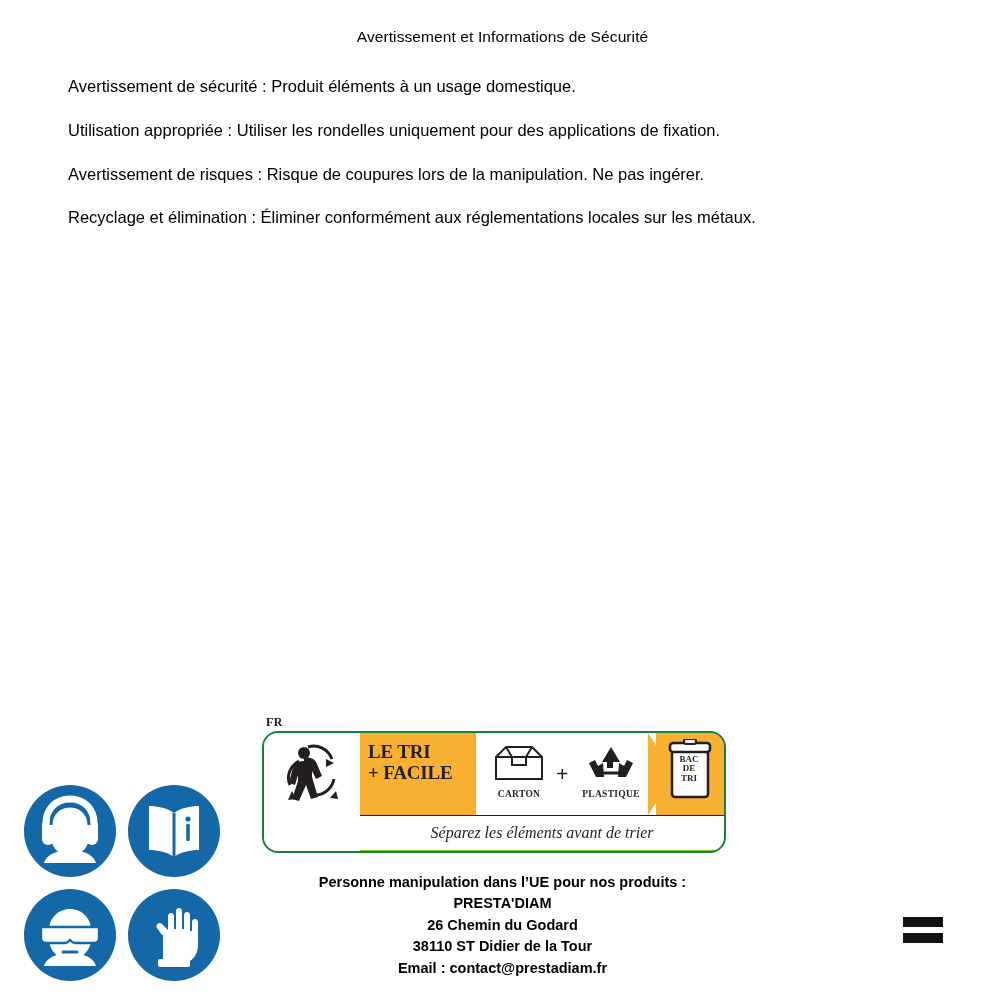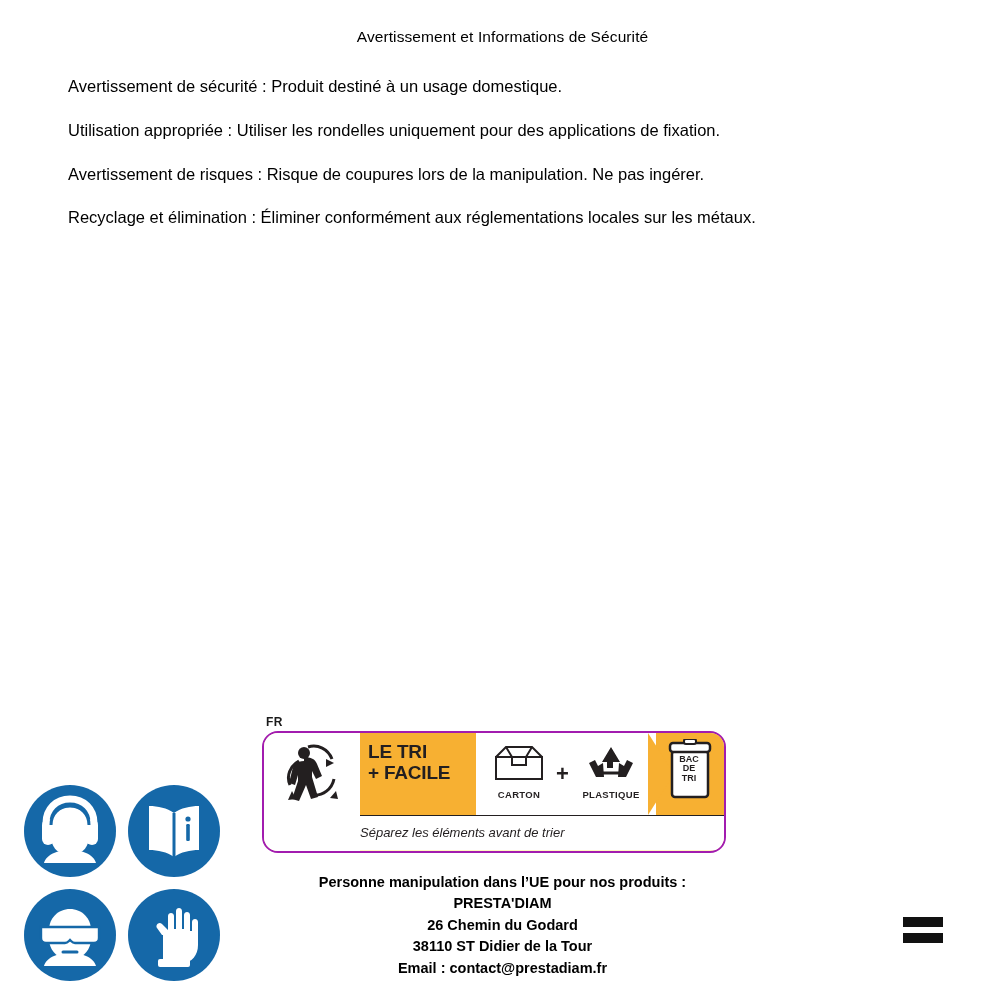--- a/index.html
+++ b/index.html
@@ -61,39 +61,40 @@
   .picto.p4 { left: 110px; top: 108px; }
   .picto svg { display: block; width: 92px; height: 92px; }
 
   
   .triman {
     position: absolute;
     left: 262px;
     top: 715px;
     width: 546px;
     height: 135px;
+    font-family: Liberation Serif, serif;
   }
   .triman .fr-tag {
     position: absolute;
     left: 4px;
     top: 0px;
     font-size: 12px;
     font-weight: bold;
     color: #1a1a1a;
     letter-spacing: 0.5px;
   }
   .triman-box {
     position: absolute;
     left: 0;
     top: 16px;
     width: 460px;
     height: 118px;
-    border: 2px solid #a21caf;
+    border: 2px solid #15803d;
     border-radius: 16px;
-    background: #fef9c3;
+    background: #84cc16;
     overflow: hidden;
   }
   .triman-inner { position: absolute; inset: 0; }
 
   .tri-left {
     position: absolute;
     left: 0; top: 0;
     width: 96px; height: 100%;
     background: #ffffff;
   }
@@ -122,21 +123,22 @@
     left: 96px; top: 82px;
     width: 364px; height: 34px;
     background: #ffffff;
     border-top: 1px solid #231f20;
   }
   .tri-bottom-text {
     position: absolute;
     left: 0; top: 0;
     width: 364px; height: 34px;
     line-height: 34px;
-    font-size: 13px;
+    text-align: center;
+    font-size: 16px;
     font-style: italic;
     color: #231f20;
   }
   .tri-slogan {
     position: absolute;
     left: 104px; top: 8px;
     width: 108px;
     font-weight: bold;
     font-size: 19px;
     line-height: 1.12;
@@ -204,21 +206,21 @@
     height: 96px;
   }
   .ce-mark svg { display: block; }
 </style>
 </head>
 <body>
 
 <div class="page-title">Avertissement et Informations de Sécurité</div>
 
 <div class="body-text">
-  <p class="para">Avertissement de sécurité : Produit destiné à un usage domestique.</p>
+  <p class="para">Avertissement de sécurité : Produit éléments à un usage domestique.</p>
   <p class="para">Utilisation appropriée : Utiliser les rondelles uniquement pour des applications de fixation.</p>
   <p class="para">Avertissement de risques : Risque de coupures lors de la manipulation. Ne pas ingérer.</p>
   <p class="para">Recyclage et élimination : Éliminer conformément aux réglementations locales sur les métaux.</p>
 </div>
 
 <div class="picto-grid">
 
   <div class="picto p1">
     <svg viewBox="0 0 92 92" aria-hidden="true">
 

